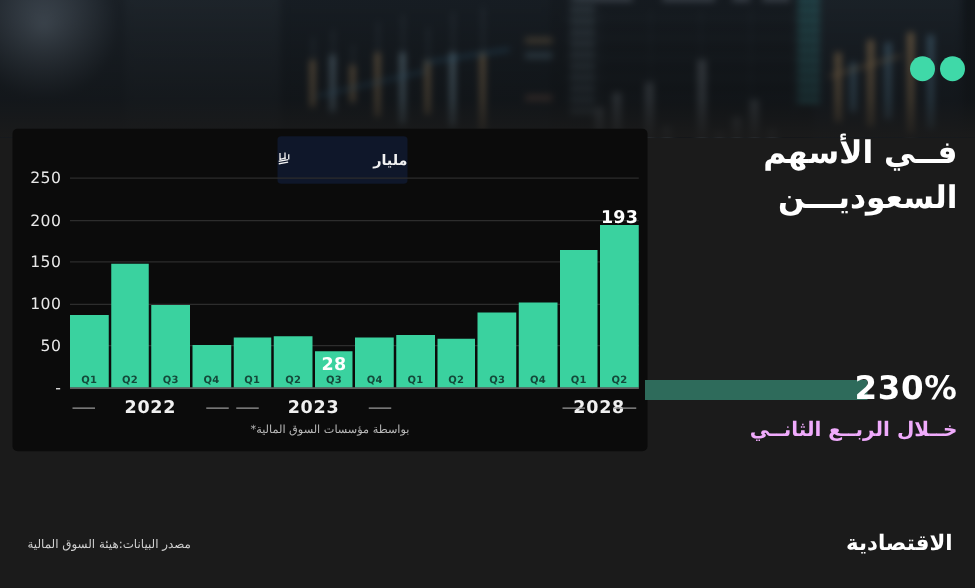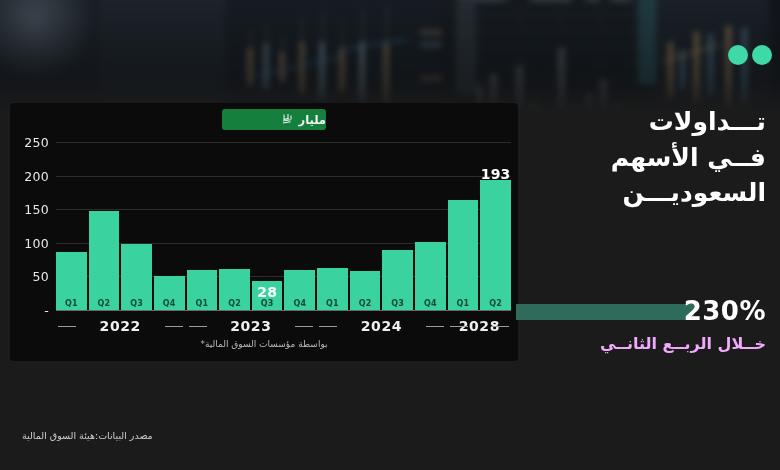--- a/index.html
+++ b/index.html
@@ -38,23 +38,23 @@
   .dot { position:absolute; width:20px; height:20px; border-radius:50%; background:#3fd9a8; }
   .dot.d1 { left:728px; top:45px; }
   .dot.d2 { left:752px; top:45px; }
 
   
   .chart-card {
     position:absolute; left:10px; top:103px; width:508px; height:258px;
     background:#0b0b0b; border-radius:4px; overflow:hidden;
   }
   .unit-badge {
-    position:absolute; left:212px; top:6px; width:104px; height:21px;
-    background:#15803d; border-radius:3px;
-    display:flex; align-items:center; justify-content:flex-start; gap:5px;
+    position:absolute; left:212px; top:6px; width:104px; height:38px;
+    background:#0f172a; border-radius:3px;
+    display:flex; align-items:center; justify-content:space-between; gap:5px;
     color:#f2f2f2; font-size:11.5px; font-weight:700; direction:rtl;
   }
   .riyal-glyph { display:inline-block; font-size:12px; font-weight:700; line-height:1;
                  transform:translateY(0px); letter-spacing:-1px; }
 
   .plot { position:absolute; left:46px; top:29px; width:455px; height:178px; }
   .gl { position:absolute; left:0; width:455px; height:1px; background:#2d2d2d; }
   .gl.zero { background:#5a5a5a; }
   .ylab {
     position:absolute; right:462px; width:40px; text-align:right;
@@ -343,35 +343,34 @@
             </div>
             <div class="bar-value above" style="bottom: 127.638px;">193</div>
           </div>
         </div>
     </div>
 
     <div class="xaxis"></div>
     <div class="years" id="years-holder">
         <div class="year" style="left: 0px; width: 128.571px;">2022</div>
         <div class="year" style="left: 130.571px; width: 128.571px;">2023</div>
-        <div class="year" style="left: 261.143px; width: 128.571px;">2024</div>
         <div class="year" style="left: 391.714px; width: 63.2857px;">2028</div>
       </div>
 
     <div class="chart-caption">بواسطة مؤسسات السوق المالية*</div>
   </div>
 
   <div class="headline" id="headline-holder">
-      <div class="headline-line">تـــداولات</div>
       <div class="headline-line">فــي الأسهم</div>
       <div class="headline-line">السعوديـــن</div>
     </div>
 
   <div class="pct-row">
     <div class="pct-bar"></div>
     <div class="pct-text">230%</div>
   </div>
 
   <div class="subtitle">خــلال الربــع الثانــي</div>
 
   <div class="footer-source">مصدر البيانات:هيئة السوق المالية</div>
+  <div class="brand">الاقتصادية</div>
 
 </div>
 
 </body></html>

